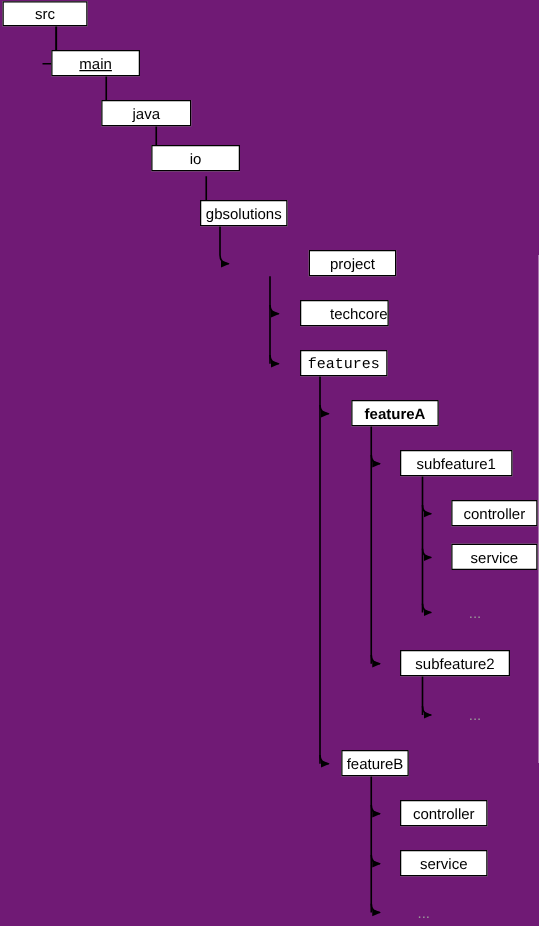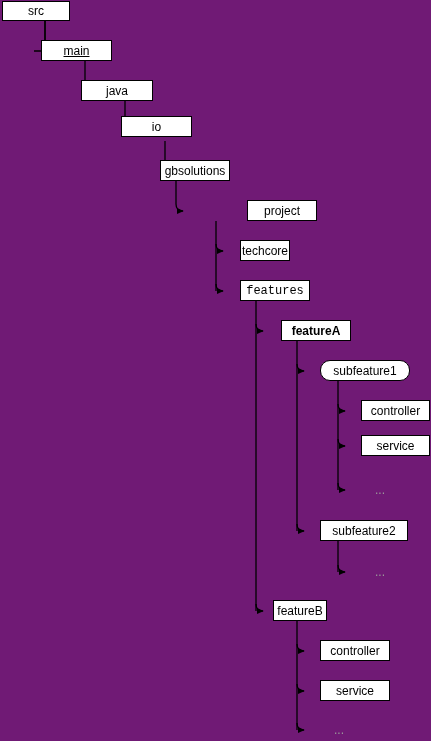--- a/index.html
+++ b/index.html
@@ -127,33 +127,33 @@
     </div>
 
     <div class="node" style="left:160px;top:160px;width:70px;height:21px;">
       <span class="node-label">gbsolutions</span>
     </div>
 
     <div class="node" style="left:200px;top:200px;width:70px;height:21px;margin-left:47px;">
       <span class="node-label">project</span>
     </div>
 
-    <div class="node" style="left:240px;top:240px;width:50px;height:21px;">
+    <div class="node" style="left:240px;top:240px;width:71px;height:21px;justify-content:flex-end;">
       <span class="node-label">techcore</span>
     </div>
 
     <div class="node" style="left:240px;top:280px;width:70px;height:21px;font-family:Liberation Mono, monospace;">
       <span class="node-label">features</span>
     </div>
 
     <div class="node" style="left:281px;top:320px;width:70px;height:21px;font-weight:bold;">
       <span class="node-label">featureA</span>
     </div>
 
-    <div class="node" style="left:320px;top:360px;width:90px;height:21px;border-radius:10px;">
+    <div class="node" style="left:320px;top:360px;width:90px;height:21px;">
       <span class="node-label">subfeature1</span>
     </div>
 
     <div class="node" style="left:361px;top:400px;width:69px;height:21px;">
       <span class="node-label">controller</span>
     </div>
 
     <div class="node" style="left:361px;top:435px;width:69px;height:21px;">
       <span class="node-label">service</span>
     </div>

